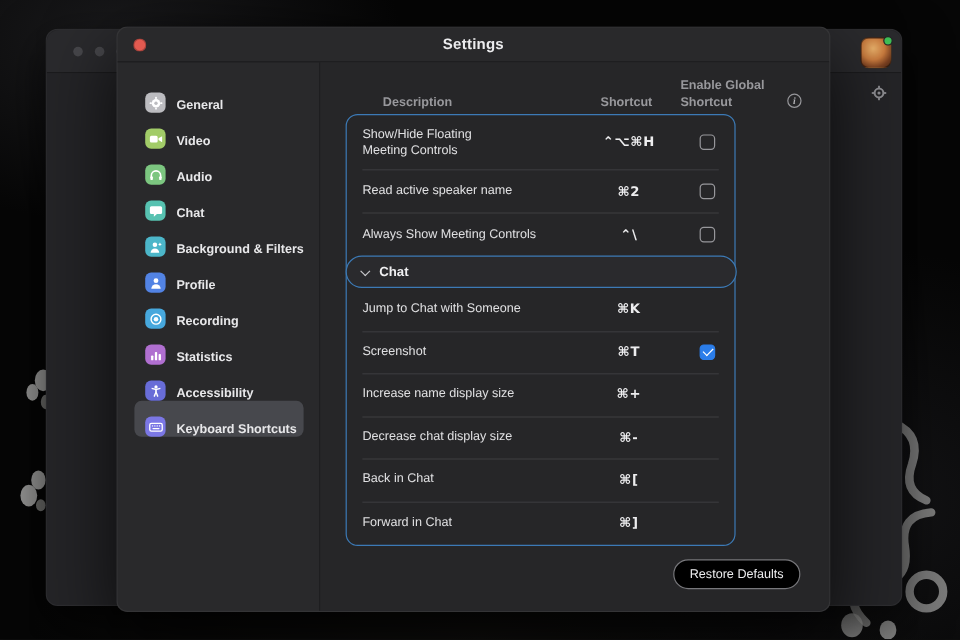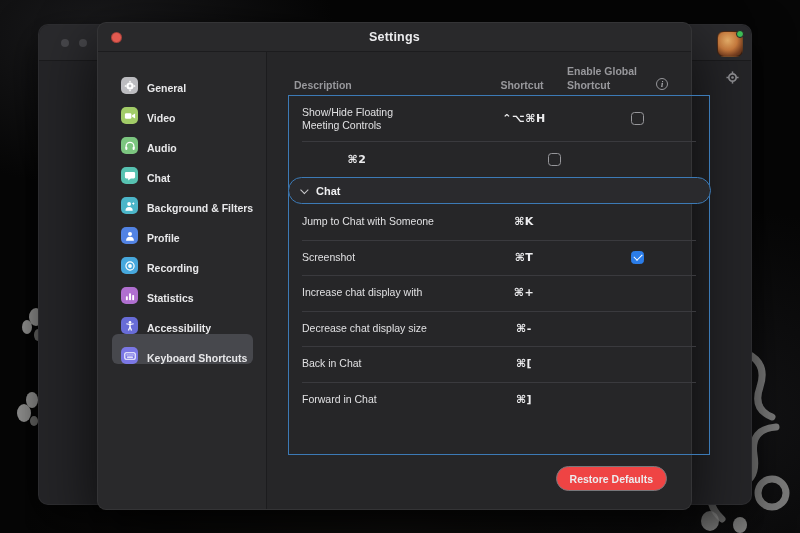--- a/index.html
+++ b/index.html
@@ -78,31 +78,31 @@
   .side-item.selected { background:#47484d; }
   .side-icon {
     width:17px; height:17px; border-radius:5px; flex:0 0 17px;
     display:flex; align-items:center; justify-content:center;
   }
   .side-icon svg { width:12px; height:12px; display:block; }
   .side-label { font-size:10.5px; font-weight:600; color:#e8e8ea; white-space:nowrap; }
 
   
   .content { position:relative; flex:1; background:#262628; border-radius:0 0 9px 0; }
-  .h-desc { position:absolute; left:27px; top:27px; font-size:10.5px; font-weight:600; color:#98989c; }
+  .h-desc { position:absolute; left:52px; top:27px; font-size:10.5px; font-weight:600; color:#98989c; }
   .h-short { position:absolute; left:195px; top:27px; width:120px; text-align:center; font-size:10.5px; font-weight:600; color:#98989c; }
   .h-global { position:absolute; left:300px; top:13px; width:100px; text-align:left; font-size:10.5px; font-weight:600; color:#98989c; line-height:13.5px; }
   .h-info {
     position:absolute; left:389px; top:26px; width:12px; height:12px; border-radius:50%;
     border:1px solid #96969a; color:#b6b6ba; font-size:8px; font-weight:bold;
     display:flex; align-items:center; justify-content:center; font-family:"Liberation Serif", serif; font-style:italic;
   }
   .table-frame {
-    position:absolute; left:21px; top:43px; width:422px; height:360px;
-    border:1.5px solid #3c7ab6; border-radius:0;
+    position:absolute; left:21px; top:43px; width:325px; height:360px;
+    border:1.5px solid #3c7ab6; border-radius:10px;
   }
   .srow { position:relative; display:flex; align-items:center; padding:0 13px; height:35.5px; }
   .srow.h45 { height:45px; } .srow.h36 { height:36px; }
   .srow.divided::before {
     content:""; position:absolute; top:0; left:13px; right:13px; height:1px; background:#3a3a3e;
   }
   .r-desc { width:167px; font-size:10.5px; color:#e0e0e2; white-space:pre-line; line-height:13px; }
   .r-sc { width:110px; text-align:center; font-size:11px; font-weight:600; color:#ededef;
           font-family:"DejaVu Sans", sans-serif; letter-spacing:.5px; }
   .r-cb { flex:1; display:flex; justify-content:center; align-items:center; }
@@ -120,21 +120,21 @@
     border:1.5px solid #3c7ab6; border-radius:13.5px; background:#2a2a2d;
     display:flex; align-items:center; gap:9px; padding-left:13px;
   }
   .chev {
     width:5.5px; height:5.5px; border-left:1.6px solid #c9c9cc; border-bottom:1.6px solid #c9c9cc;
     transform:rotate(-45deg) translateY(-1px);
   }
   .chat-title { font-size:11px; font-weight:bold; color:#efeff1; }
   .restore-btn {
     position:absolute; right:24px; bottom:18px; height:25px; padding:0 13px;
-    background:#ef4444; color:#ececee; font-size:10.5px; font-weight:700;
+    background:#000000; color:#ececee; font-size:10.5px; font-weight:400;
     border:1px solid #77777b; border-radius:12.5px;
     font-family:"Liberation Sans", sans-serif;
   }
 </style>
 </head>
 <body>
 
 <div class="stage">
 
   <svg class="wallpaper-art" style="left:12px; top:295px;" width="40" height="160" viewBox="0 0 40 160">
@@ -310,21 +310,29 @@
           <div id="top-rows">
               <div class="srow h45">
                 <div class="r-desc">Show/Hide Floating
 Meeting Controls</div>
                 <div class="r-sc">⌃⌥⌘H</div>
                 <div class="r-cb">
                   <span class="cb"></span>
                 </div>
               </div>
               <div class="srow h36 divided">
+                <div class="r-desc">Read active speaker name</div>
                 <div class="r-sc">⌘2</div>
+                <div class="r-cb">
+                  <span class="cb"></span>
+                </div>
+              </div>
+              <div class="srow h36 divided">
+                <div class="r-desc">Always Show Meeting Controls</div>
+                <div class="r-sc">⌃\</div>
                 <div class="r-cb">
                   <span class="cb"></span>
                 </div>
               </div>
             </div>
           <div class="chat-header">
             <span class="chev"></span>
             <span class="chat-title">Chat</span>
           </div>
           <div id="chat-rows">
@@ -334,21 +342,21 @@
                 <div class="r-cb"></div>
               </div>
               <div class="srow  divided">
                 <div class="r-desc">Screenshot</div>
                 <div class="r-sc">⌘T</div>
                 <div class="r-cb">
                   <span class="cb checked"></span>
                 </div>
               </div>
               <div class="srow  divided">
-                <div class="r-desc">Increase chat display with</div>
+                <div class="r-desc">Increase name display size</div>
                 <div class="r-sc">⌘+</div>
                 <div class="r-cb"></div>
               </div>
               <div class="srow  divided">
                 <div class="r-desc">Decrease chat display size</div>
                 <div class="r-sc">⌘-</div>
                 <div class="r-cb"></div>
               </div>
               <div class="srow  divided">
                 <div class="r-desc">Back in Chat</div>

